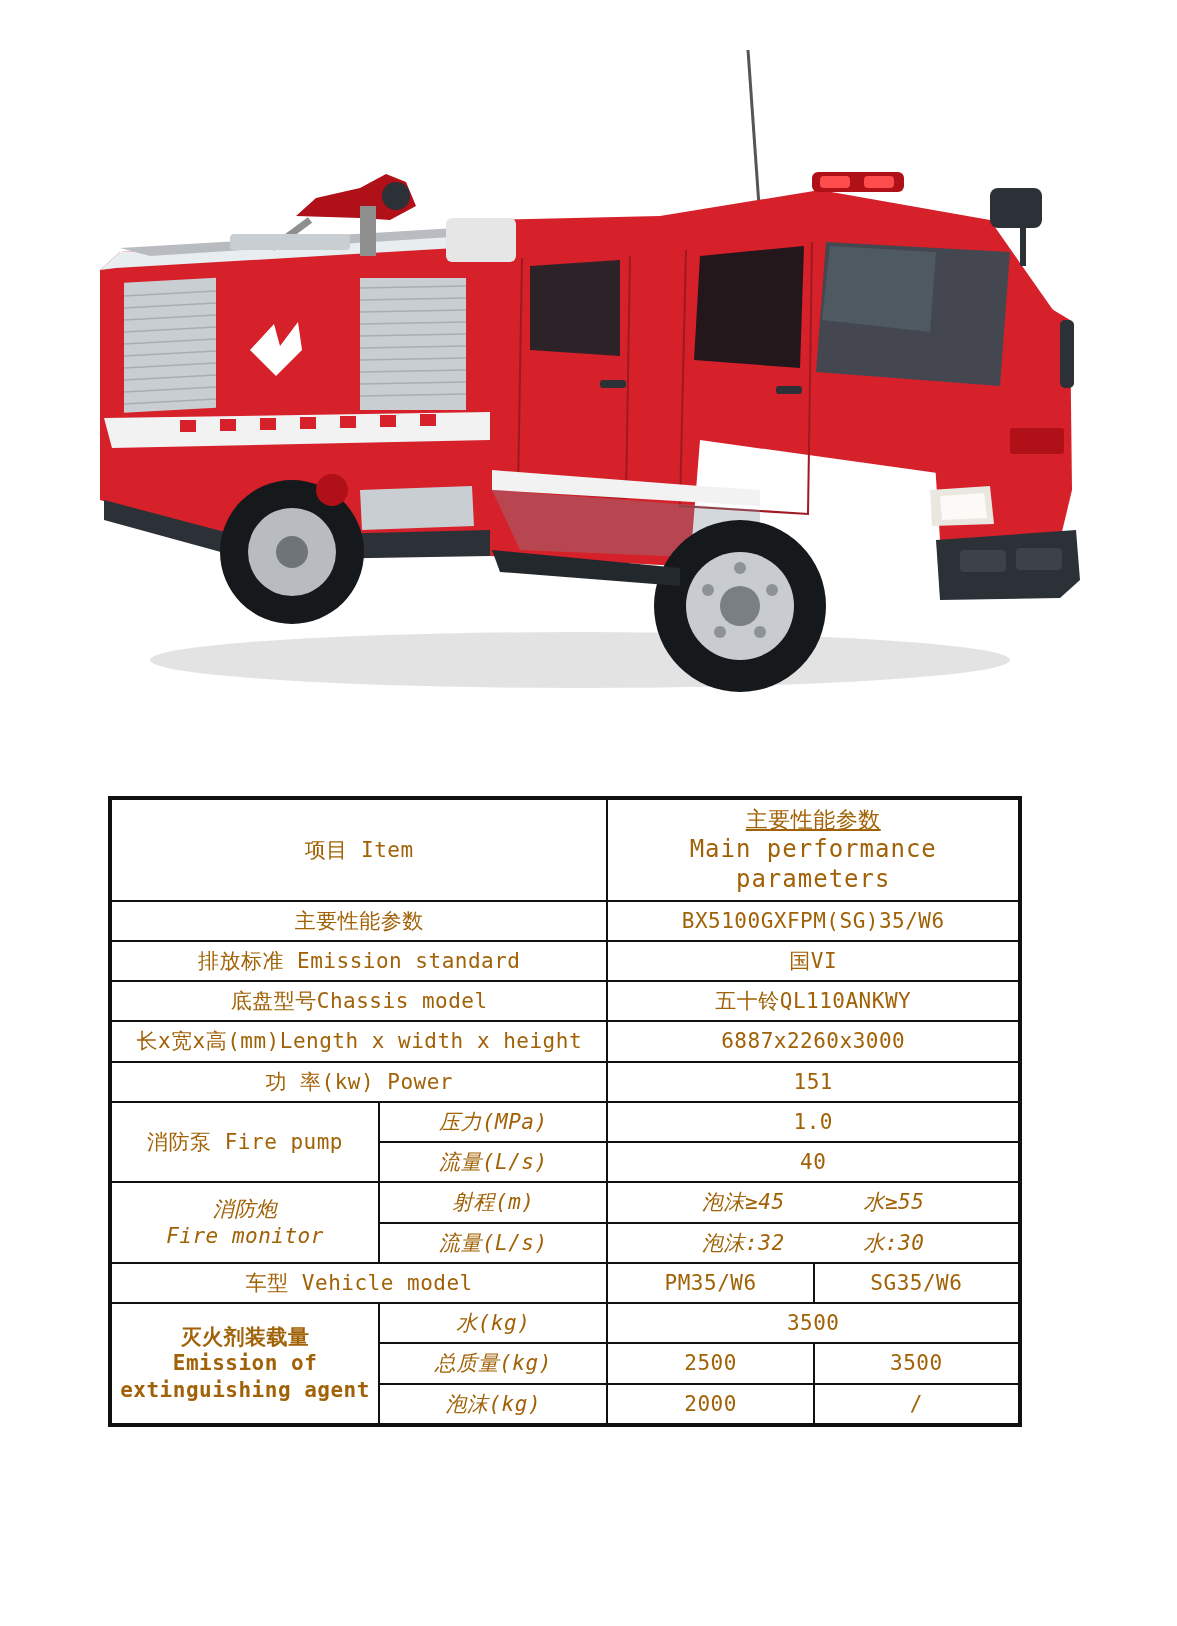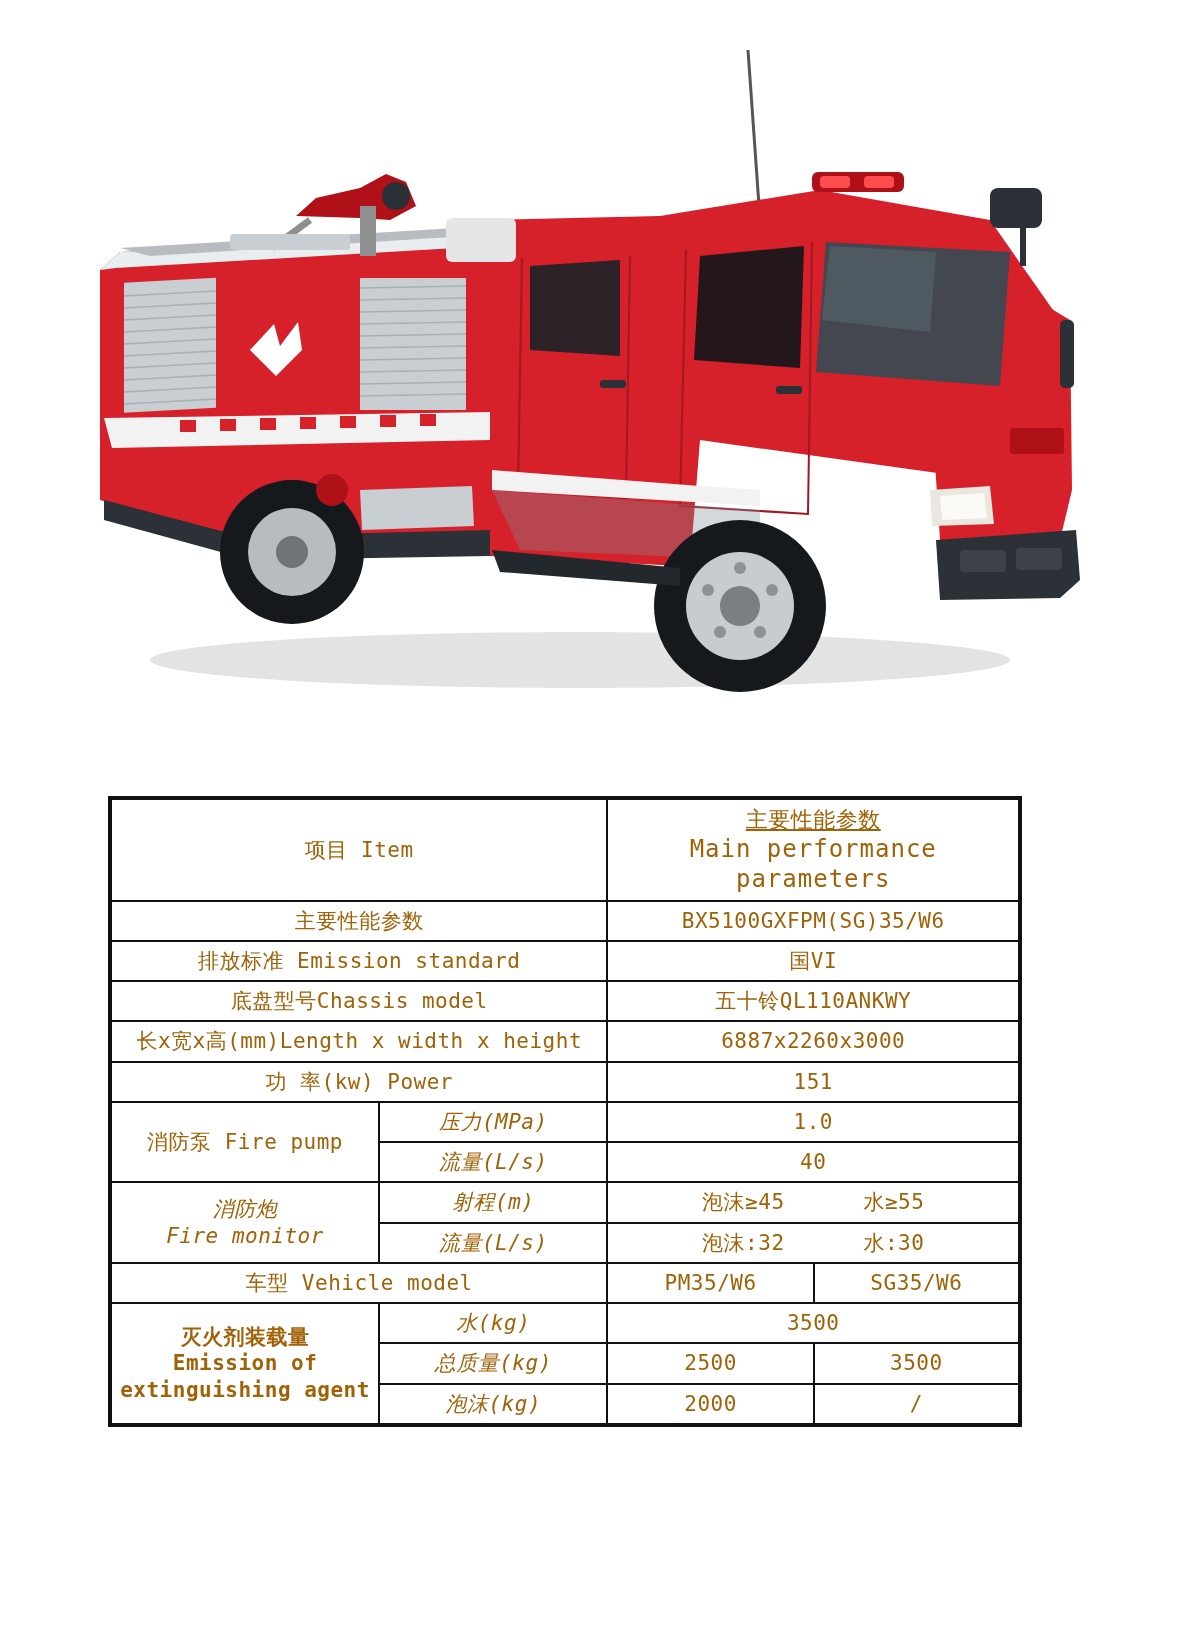--- a/index.html
+++ b/index.html
@@ -58,21 +58,21 @@
   td.head {
     font-size: 21px;
     padding: 10px 4px;
   }
   td.head .cn { font-size: 22px; text-decoration: underline; }
   td.head .en { font-size: 24px; letter-spacing: 1px; }
   .r-label { font-size: 21px; }
   .sub-label { font-size: 21px; font-style: italic; }
   .two-line { line-height: 1.3; font-style: italic; }
   .val { font-size: 21px; }
-  .val-pair { letter-spacing: 1px; }
+  .val-pair { letter-spacing: 1px; font-style: italic; }
   .multi { line-height: 1.35; font-weight: bold; }
 </style>
 </head>
 <body>
 
 <div class="photo-area">
   <svg class="truck-svg" viewBox="0 0 1060 720">
 
     <ellipse cx="520" cy="640" rx="430" ry="28" fill="#d9d9d9" opacity="0.75"></ellipse>
 

